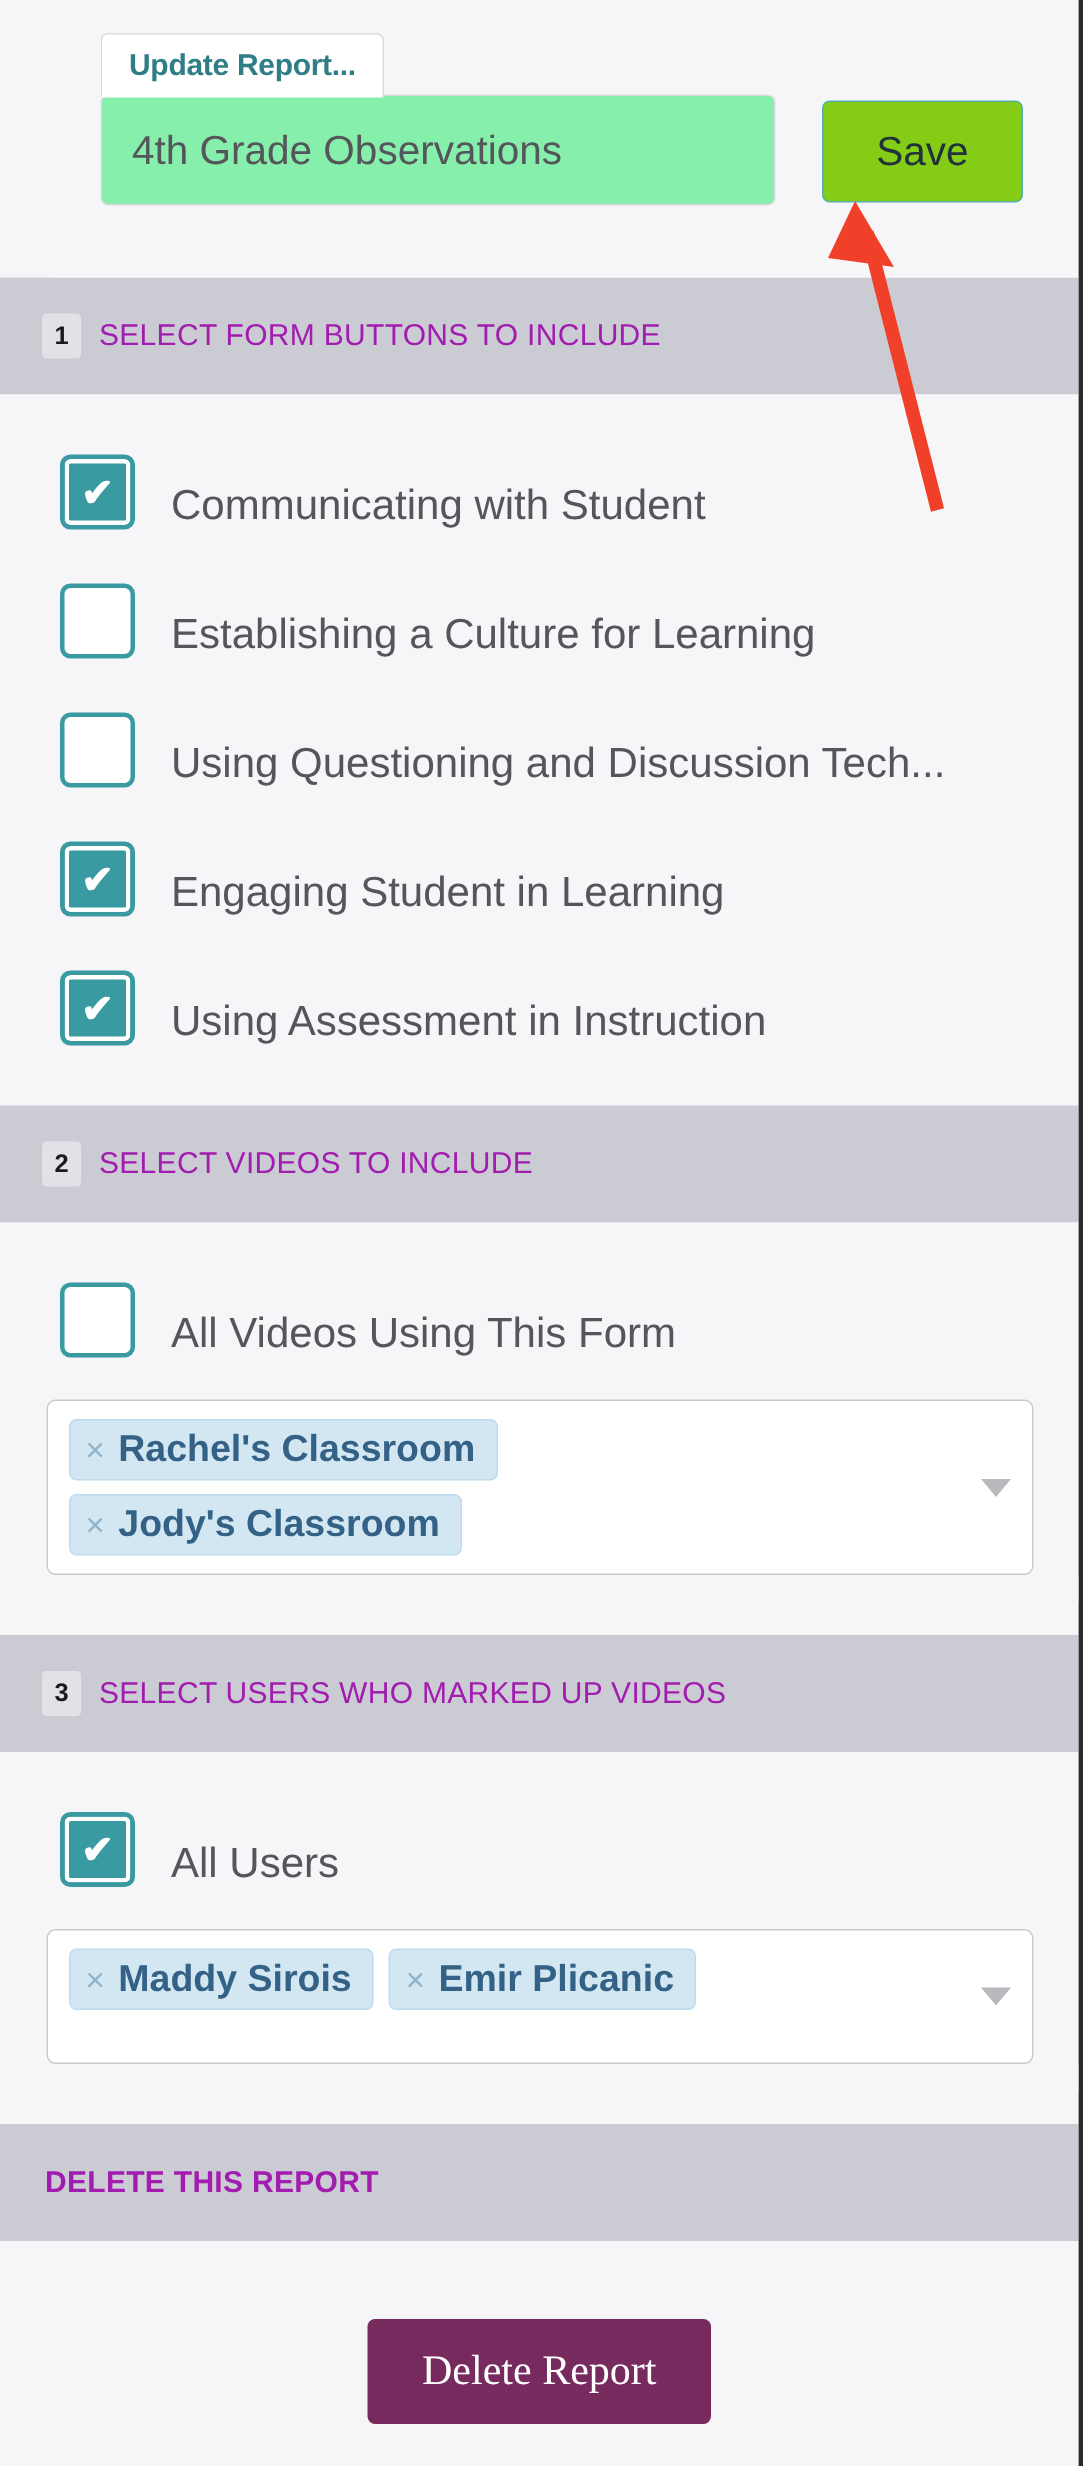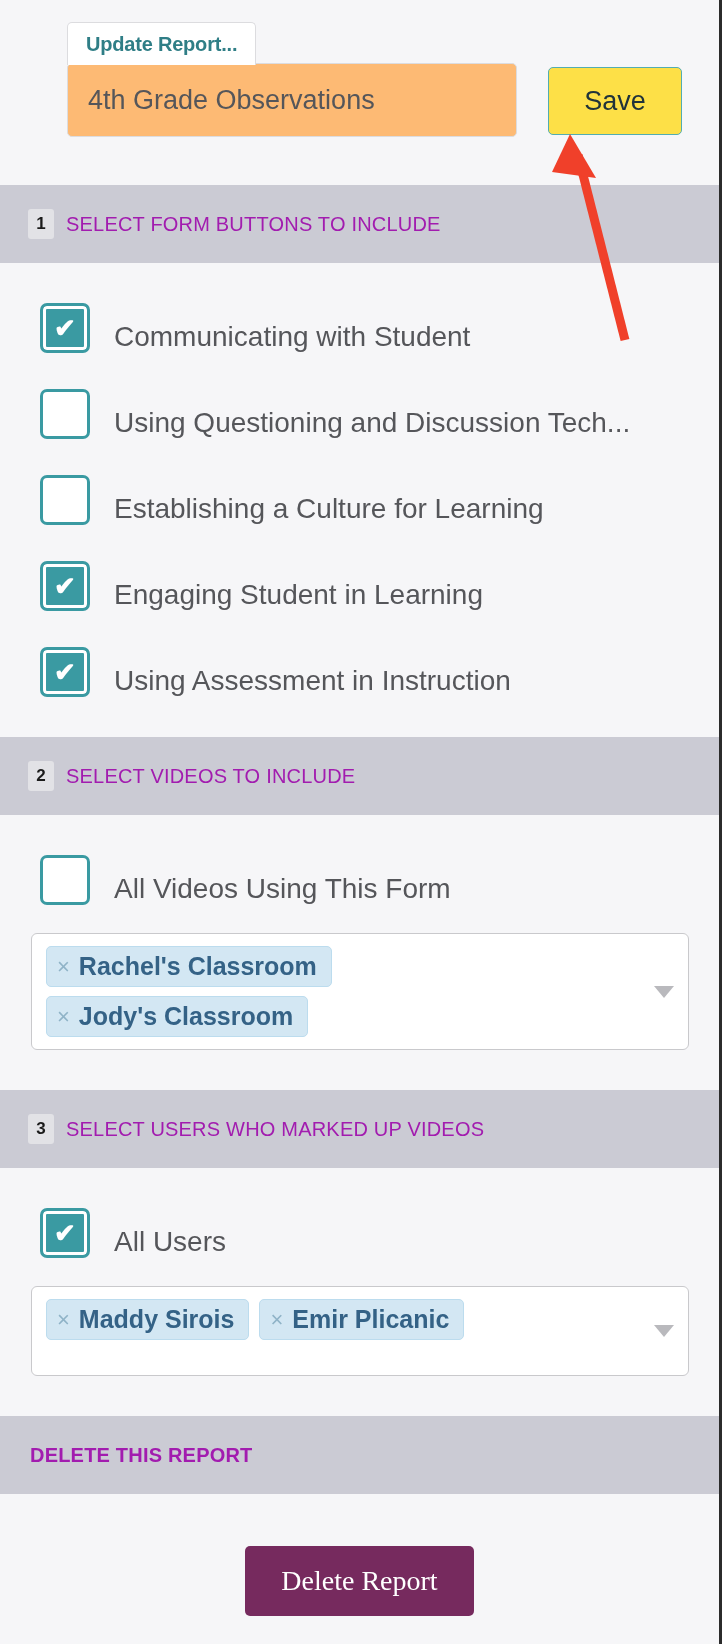--- a/index.html
+++ b/index.html
@@ -47,41 +47,41 @@
     font-weight: bold;
     letter-spacing: -0.2px;
     white-space: nowrap;
   }
   .name-input {
     position: absolute;
     left: 31px;
     top: 63px;
     width: 450px;
     height: 74px;
-    background: #fdba74;
+    background: #86efac;
     border: 1px solid #dcdcdf;
     border-radius: 5px;
     box-sizing: border-box;
     display: flex;
     align-items: center;
     padding-left: 20px;
     z-index: 2;
   }
   .name-input-value {
     font-size: 27px;
     color: #55565a;
     white-space: nowrap;
   }
   .save-button {
     position: absolute;
     left: 512px;
     top: 67px;
     width: 134px;
     height: 68px;
-    background: #fde047;
+    background: #84cc16;
     border: 1px solid #53adb1;
     border-radius: 5px;
     display: flex;
     align-items: center;
     justify-content: center;
     cursor: pointer;
     box-sizing: border-box;
   }
   .save-button-label {
     font-size: 27px;
@@ -287,28 +287,28 @@
       <span class="checkbox checked">
         <span class="tick">✔</span>
       </span>
       <span class="check-label">Communicating with Student</span>
     </div>
 
     <div class="check-row">
       <span class="checkbox">
         
       </span>
-      <span class="check-label">Using Questioning and Discussion Tech...</span>
+      <span class="check-label">Establishing a Culture for Learning</span>
     </div>
 
     <div class="check-row">
       <span class="checkbox">
         
       </span>
-      <span class="check-label">Establishing a Culture for Learning</span>
+      <span class="check-label">Using Questioning and Discussion Tech...</span>
     </div>
 
     <div class="check-row">
       <span class="checkbox checked">
         <span class="tick">✔</span>
       </span>
       <span class="check-label">Engaging Student in Learning</span>
     </div>
 
     <div class="check-row">

